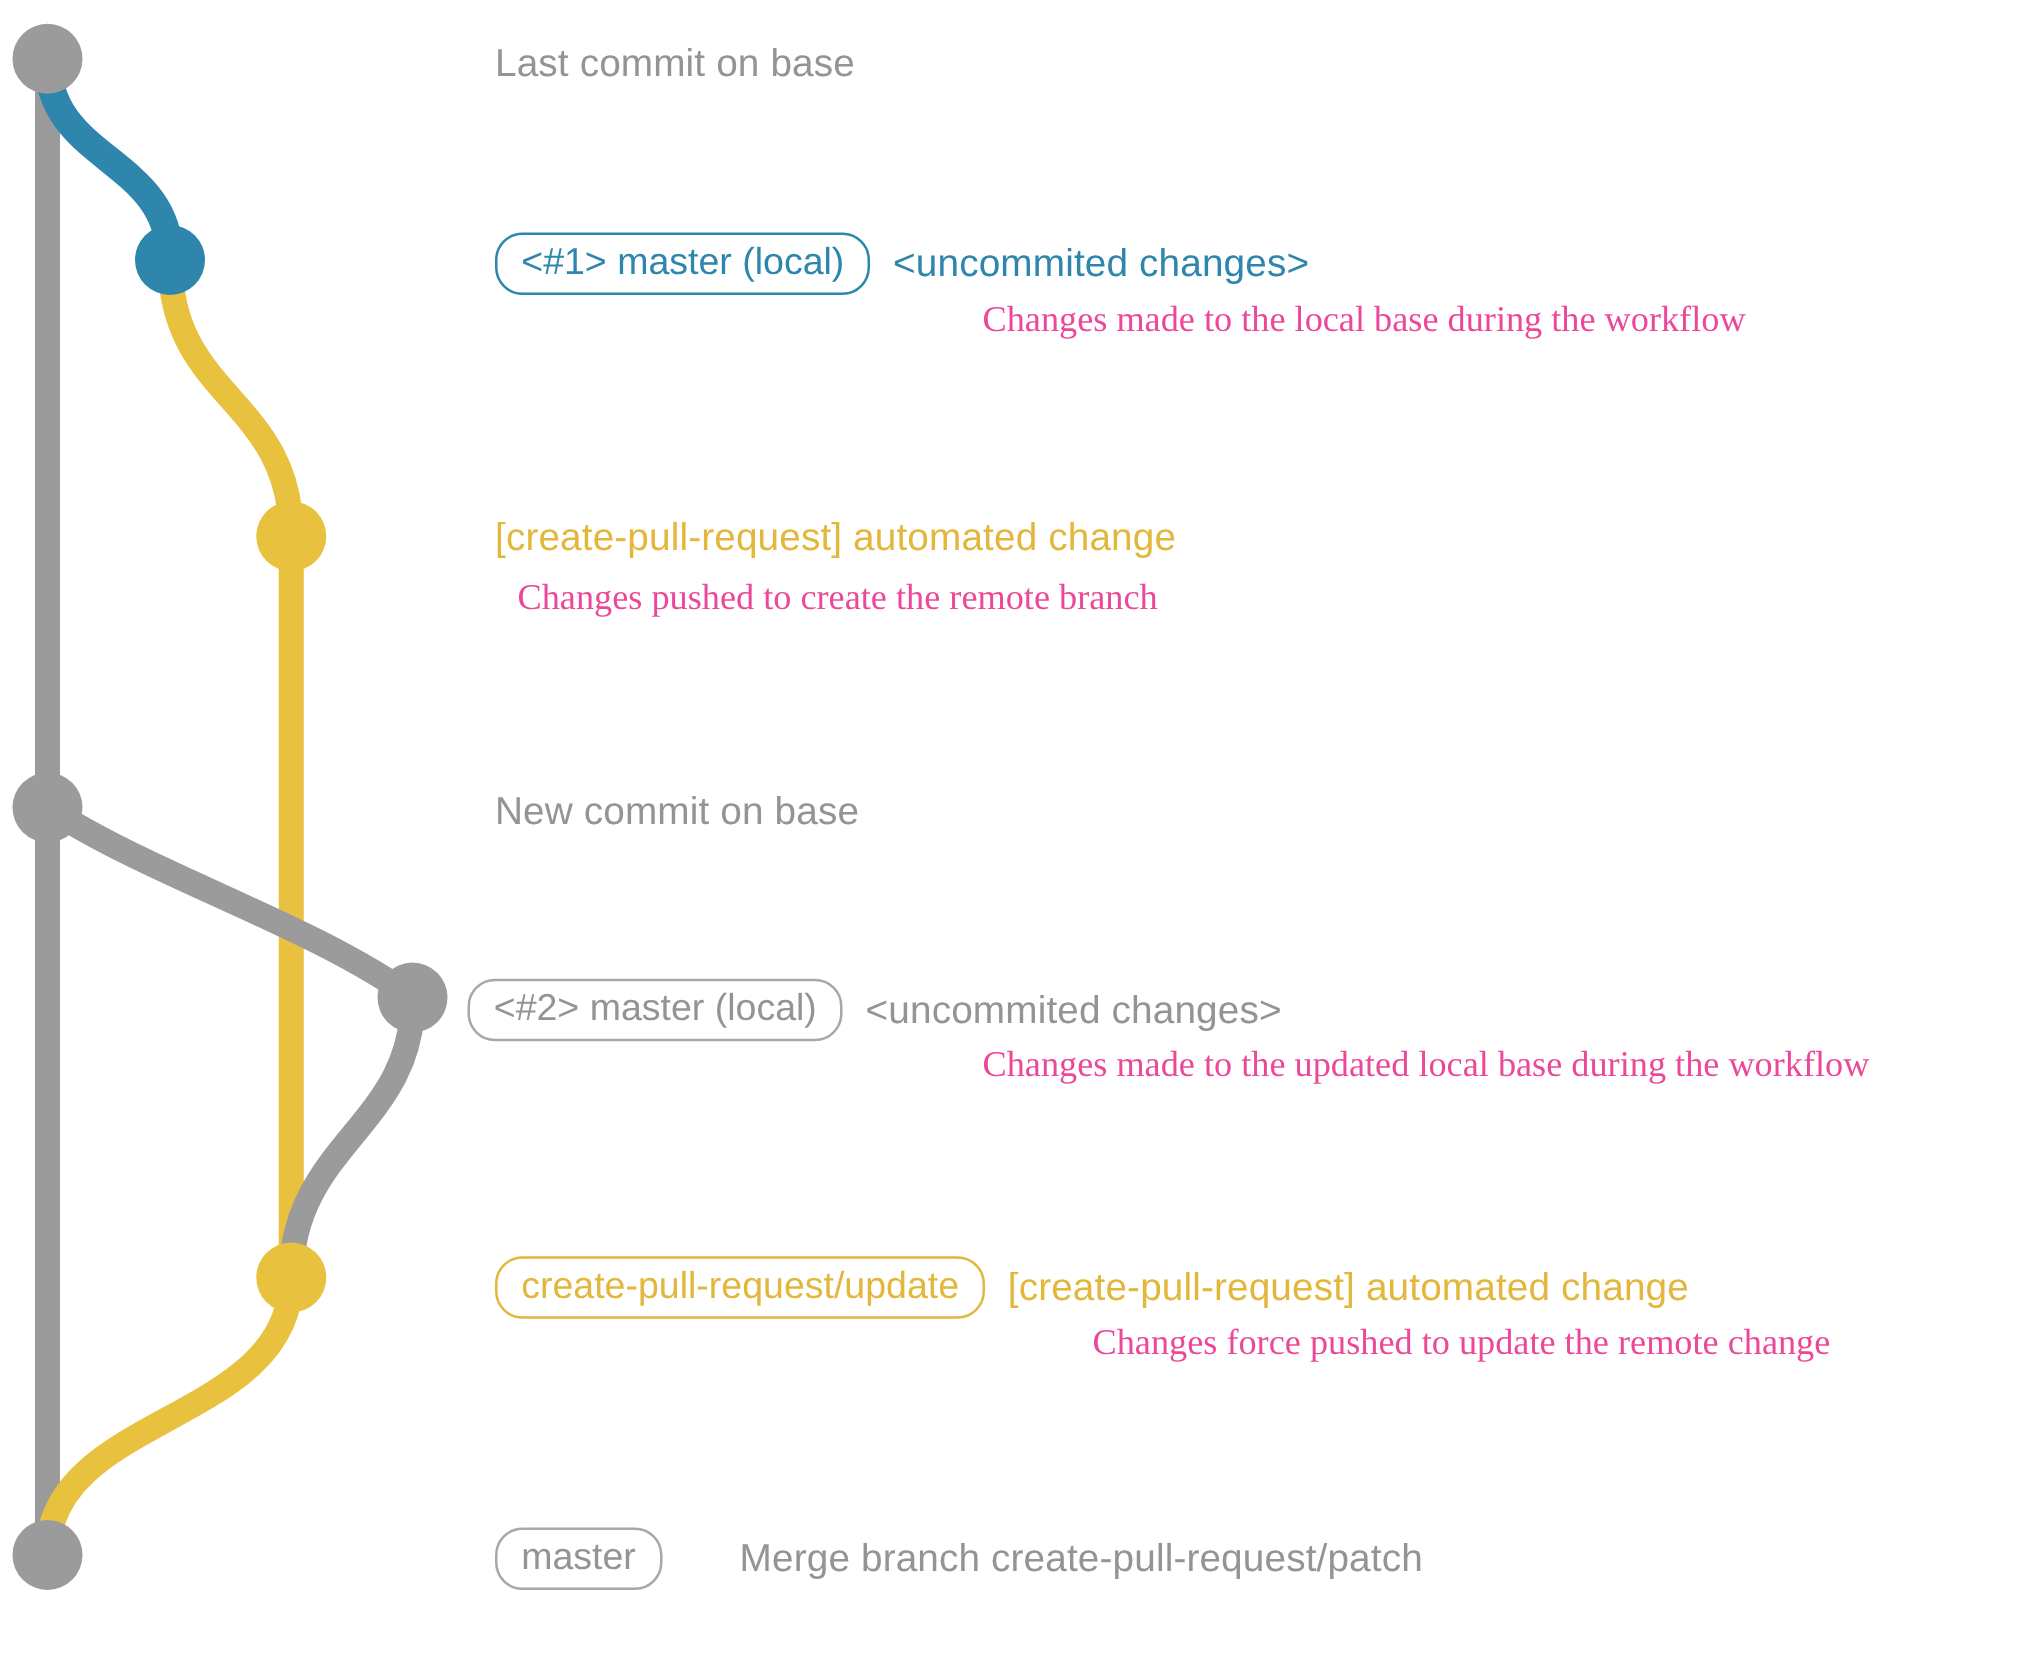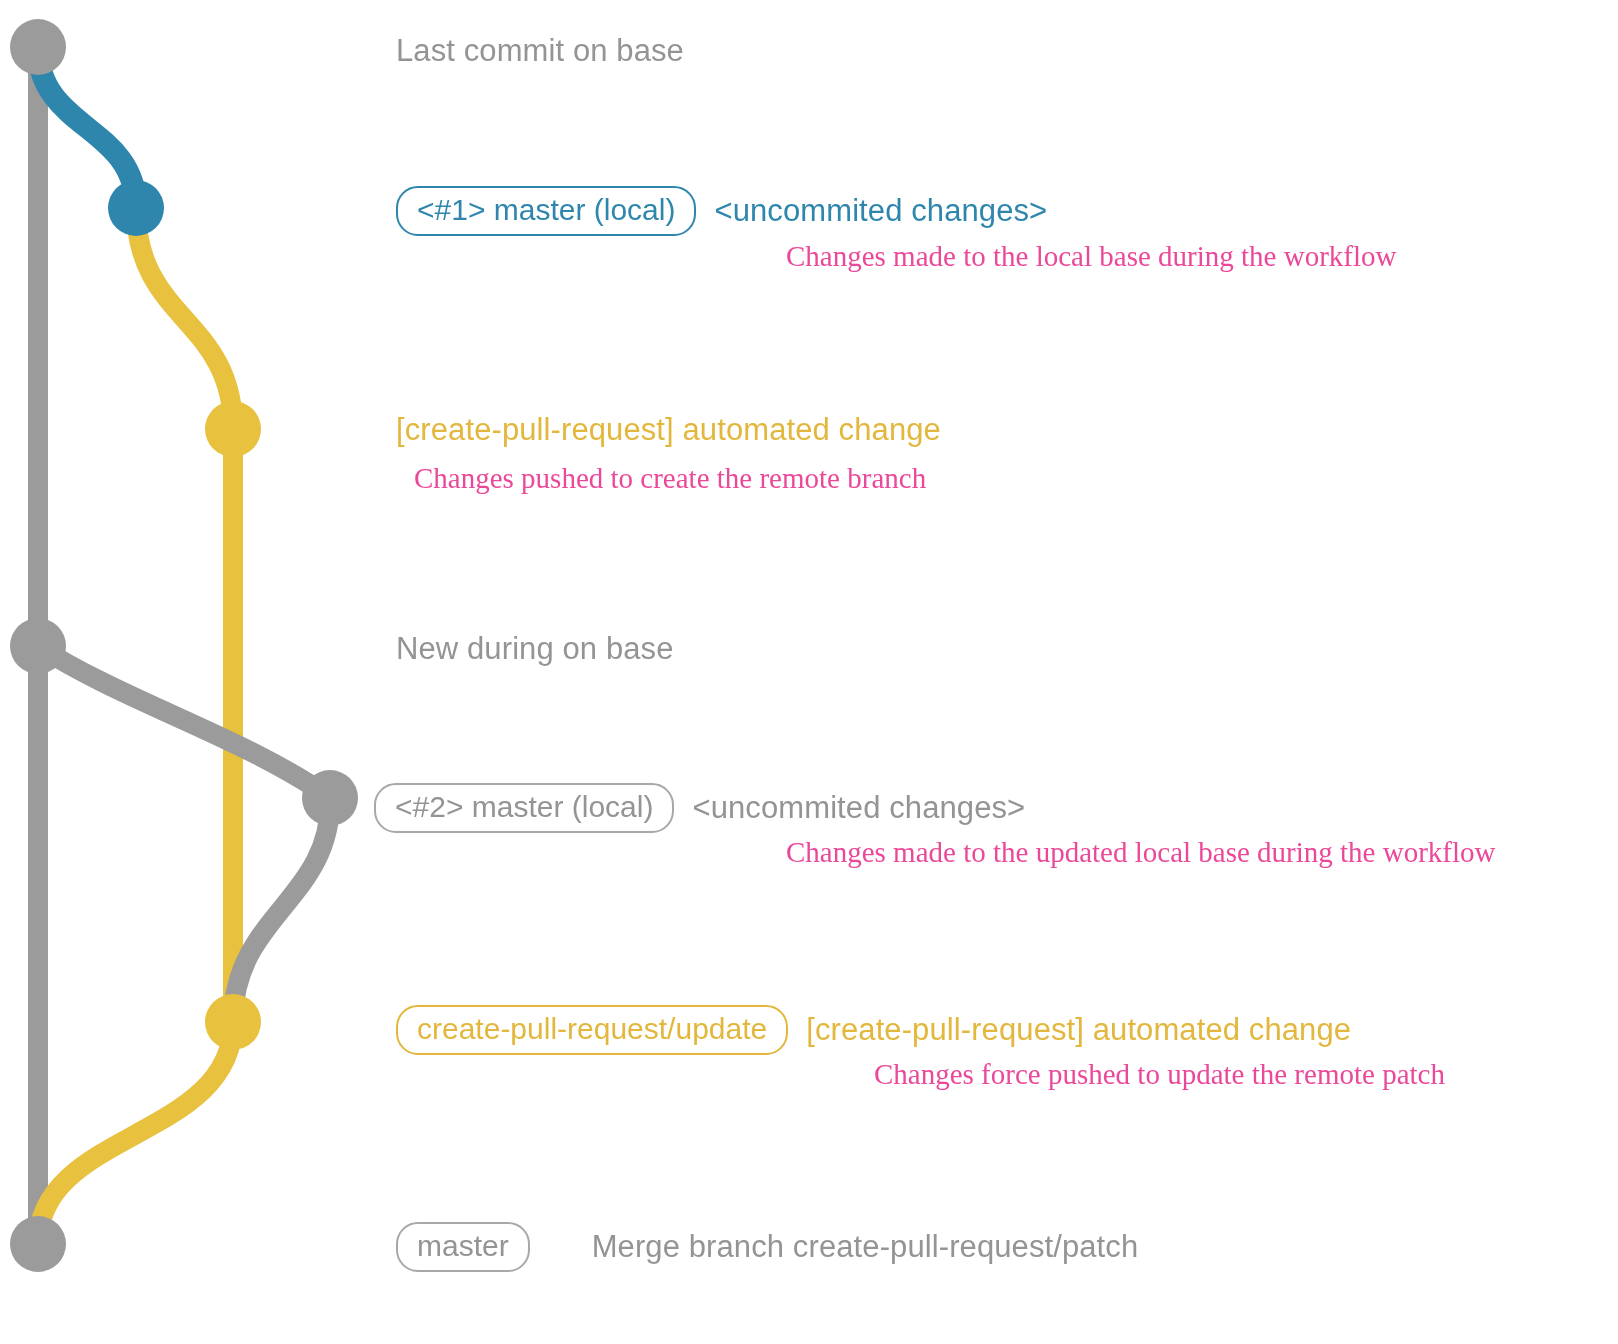--- a/index.html
+++ b/index.html
@@ -105,33 +105,33 @@
     <span class="msg c-blue">&lt;uncommited changes&gt;</span>
   </div>
   <div class="desc" style="left:786px; top:240px;">Changes made to the local base during the workflow</div>
 
   <div class="row" style="left:396px; top:412px;">
     <span class="plain-label c-gold">[create-pull-request] automated change</span>
   </div>
   <div class="desc" style="left:414px; top:462px;">Changes pushed to create the remote branch</div>
 
   <div class="row" style="left:396px; top:631px;">
-    <span class="plain-label c-gray">New during on base</span>
+    <span class="plain-label c-gray">New commit on base</span>
   </div>
 
   <div class="row" style="left:374px; top:783px;">
     <span class="badge b-gray">&lt;#2&gt; master (local)</span>
     <span class="msg c-gray">&lt;uncommited changes&gt;</span>
   </div>
   <div class="desc" style="left:786px; top:836px;">Changes made to the updated local base during the workflow</div>
 
   <div class="row" style="left:396px; top:1005px;">
     <span class="badge b-gold">create-pull-request/update</span>
     <span class="msg c-gold">[create-pull-request] automated change</span>
   </div>
-  <div class="desc" style="left:874px; top:1058px;">Changes force pushed to update the remote patch</div>
+  <div class="desc" style="left:874px; top:1058px;">Changes force pushed to update the remote change</div>
 
   <div class="row" style="left:396px; top:1222px;gap:44px;">
     <span class="badge b-gray">master</span>
     <span class="msg c-gray">Merge branch create-pull-request/patch</span>
   </div>
 
 </div>
 
 </body></html>

